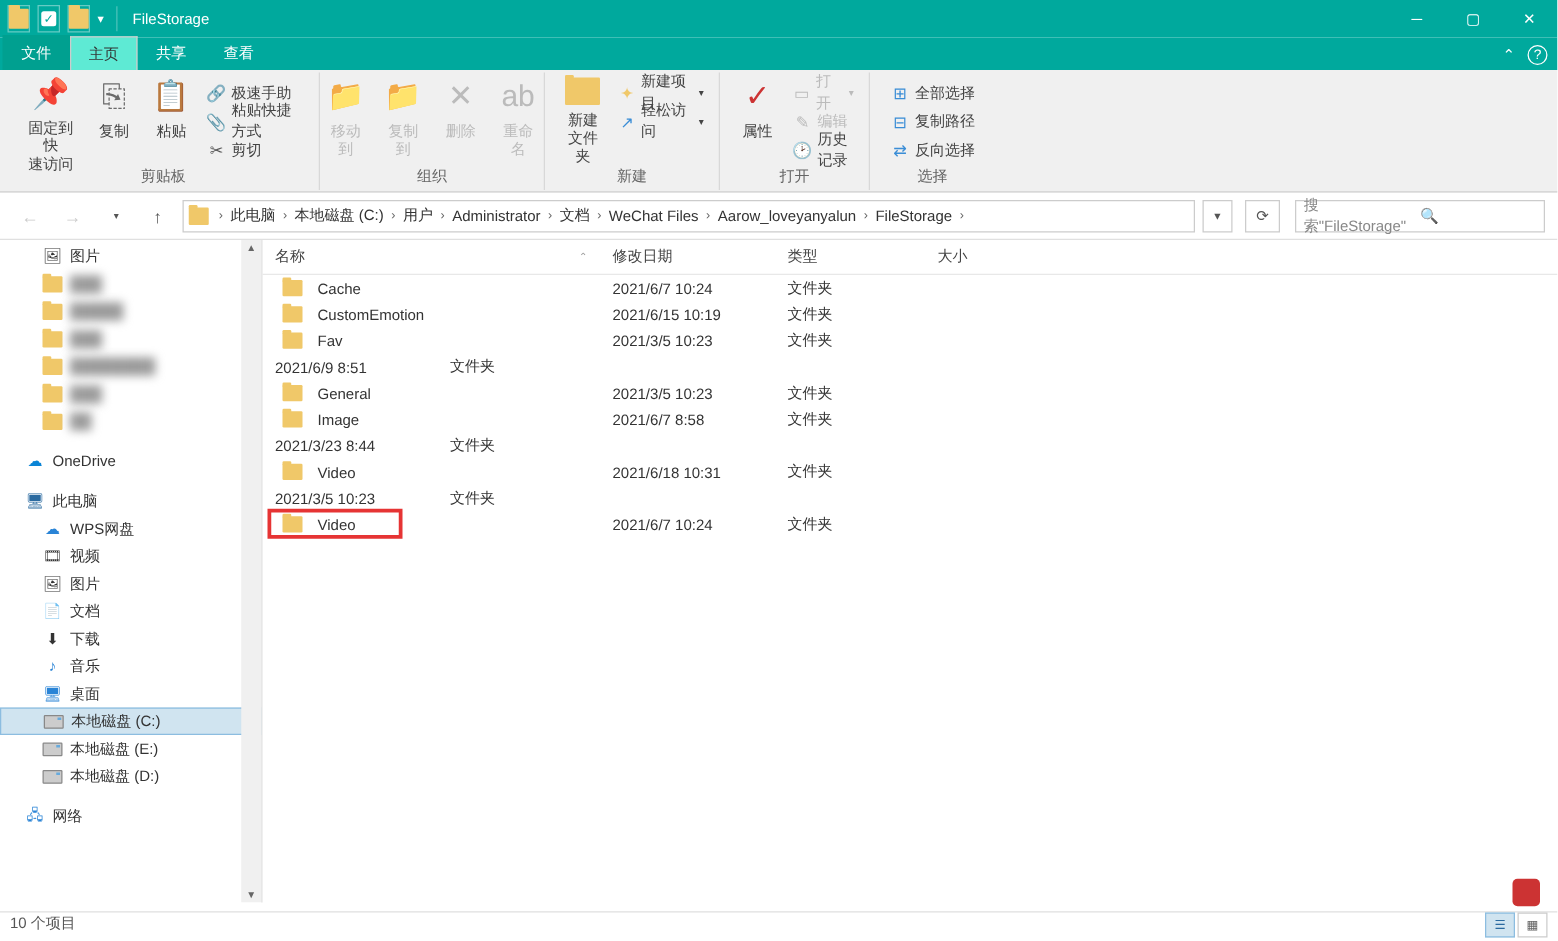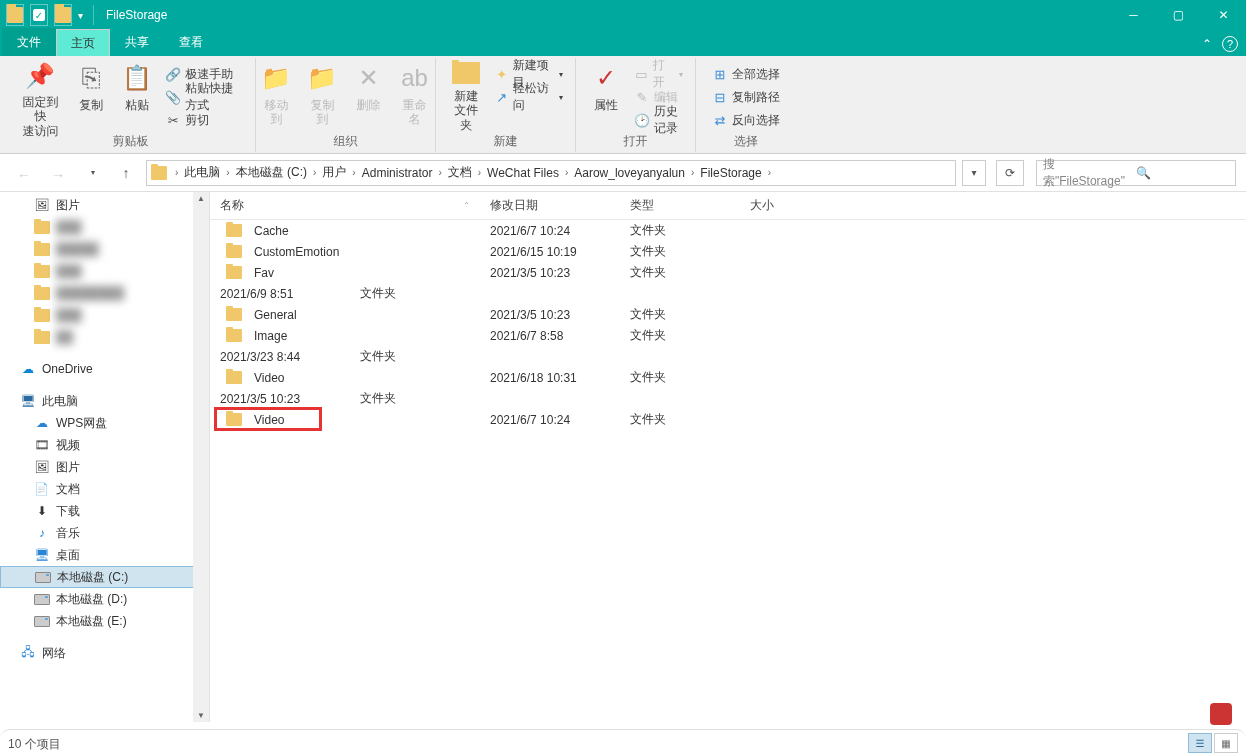--- a/index.html
+++ b/index.html
@@ -95,21 +95,21 @@
 .c-name{width:270px;}
 .c-date{width:140px;}
 .c-type{width:120px;}
 .c-size{width:100px;}
 .fl-row{display:flex;height:21px;align-items:center;}
 .fl-row .folder-s{margin-right:8px;}
 .fl-row .c-name{display:flex;align-items:center;padding-left:16px;}
 .highlight{position:absolute;border:3px solid #e63434;pointer-events:none;}
 
 
-.statusbar{height:24px;border-top:1px solid #e0e0e0;display:flex;align-items:flex-end;padding:0 8px;font-size:12px;color:#555;position:absolute;bottom:0;left:0;right:0;background:#fff;border-radius:10px;}
+.statusbar{height:24px;border-top:1px solid #e0e0e0;display:flex;align-items:flex-start;padding:0 8px;font-size:12px;color:#555;position:absolute;bottom:0;left:0;right:0;background:#fff;}
 .statusbar .views{margin-left:auto;display:flex;gap:2px;}
 .statusbar .vbtn{width:24px;height:20px;border:1px solid #ccc;display:flex;align-items:center;justify-content:center;font-size:10px;color:#666;}
 .statusbar .vbtn.active{background:#d0e4f0;border-color:#8cbde0;color:#2a6aa0;}
 
 .watermark{position:absolute;right:14px;bottom:28px;font-size:20px;color:#444;font-weight:500;display:flex;align-items:center;gap:6px;}
 .watermark .logo{width:22px;height:22px;background:#c33;border-radius:4px;}
 </style>
 </head>
 <body>
 
@@ -392,27 +392,27 @@
     <div class="tree-item l2 sel">
         <span class="ti-ic">
           <span class="drive-ic"></span>
         </span>
         <span>本地磁盘 (C:)</span>
       </div>
     <div class="tree-item l2">
         <span class="ti-ic">
           <span class="drive-ic"></span>
         </span>
-        <span>本地磁盘 (D:)</span>
+        <span>本地磁盘 (E:)</span>
       </div>
     <div class="tree-item l2">
         <span class="ti-ic">
           <span class="drive-ic"></span>
         </span>
-        <span>本地磁盘 (E:)</span>
+        <span>本地磁盘 (D:)</span>
       </div>
     <div style="height:10px"></div>
     <div class="tree-item">
         <span class="ti-ic" style="color:#2a84d6">🖧</span>
         <span>网络</span>
       </div>
     <div class="scroll">
         <span class="ar">▲</span>
         <span class="ar">▼</span>
       </div>

